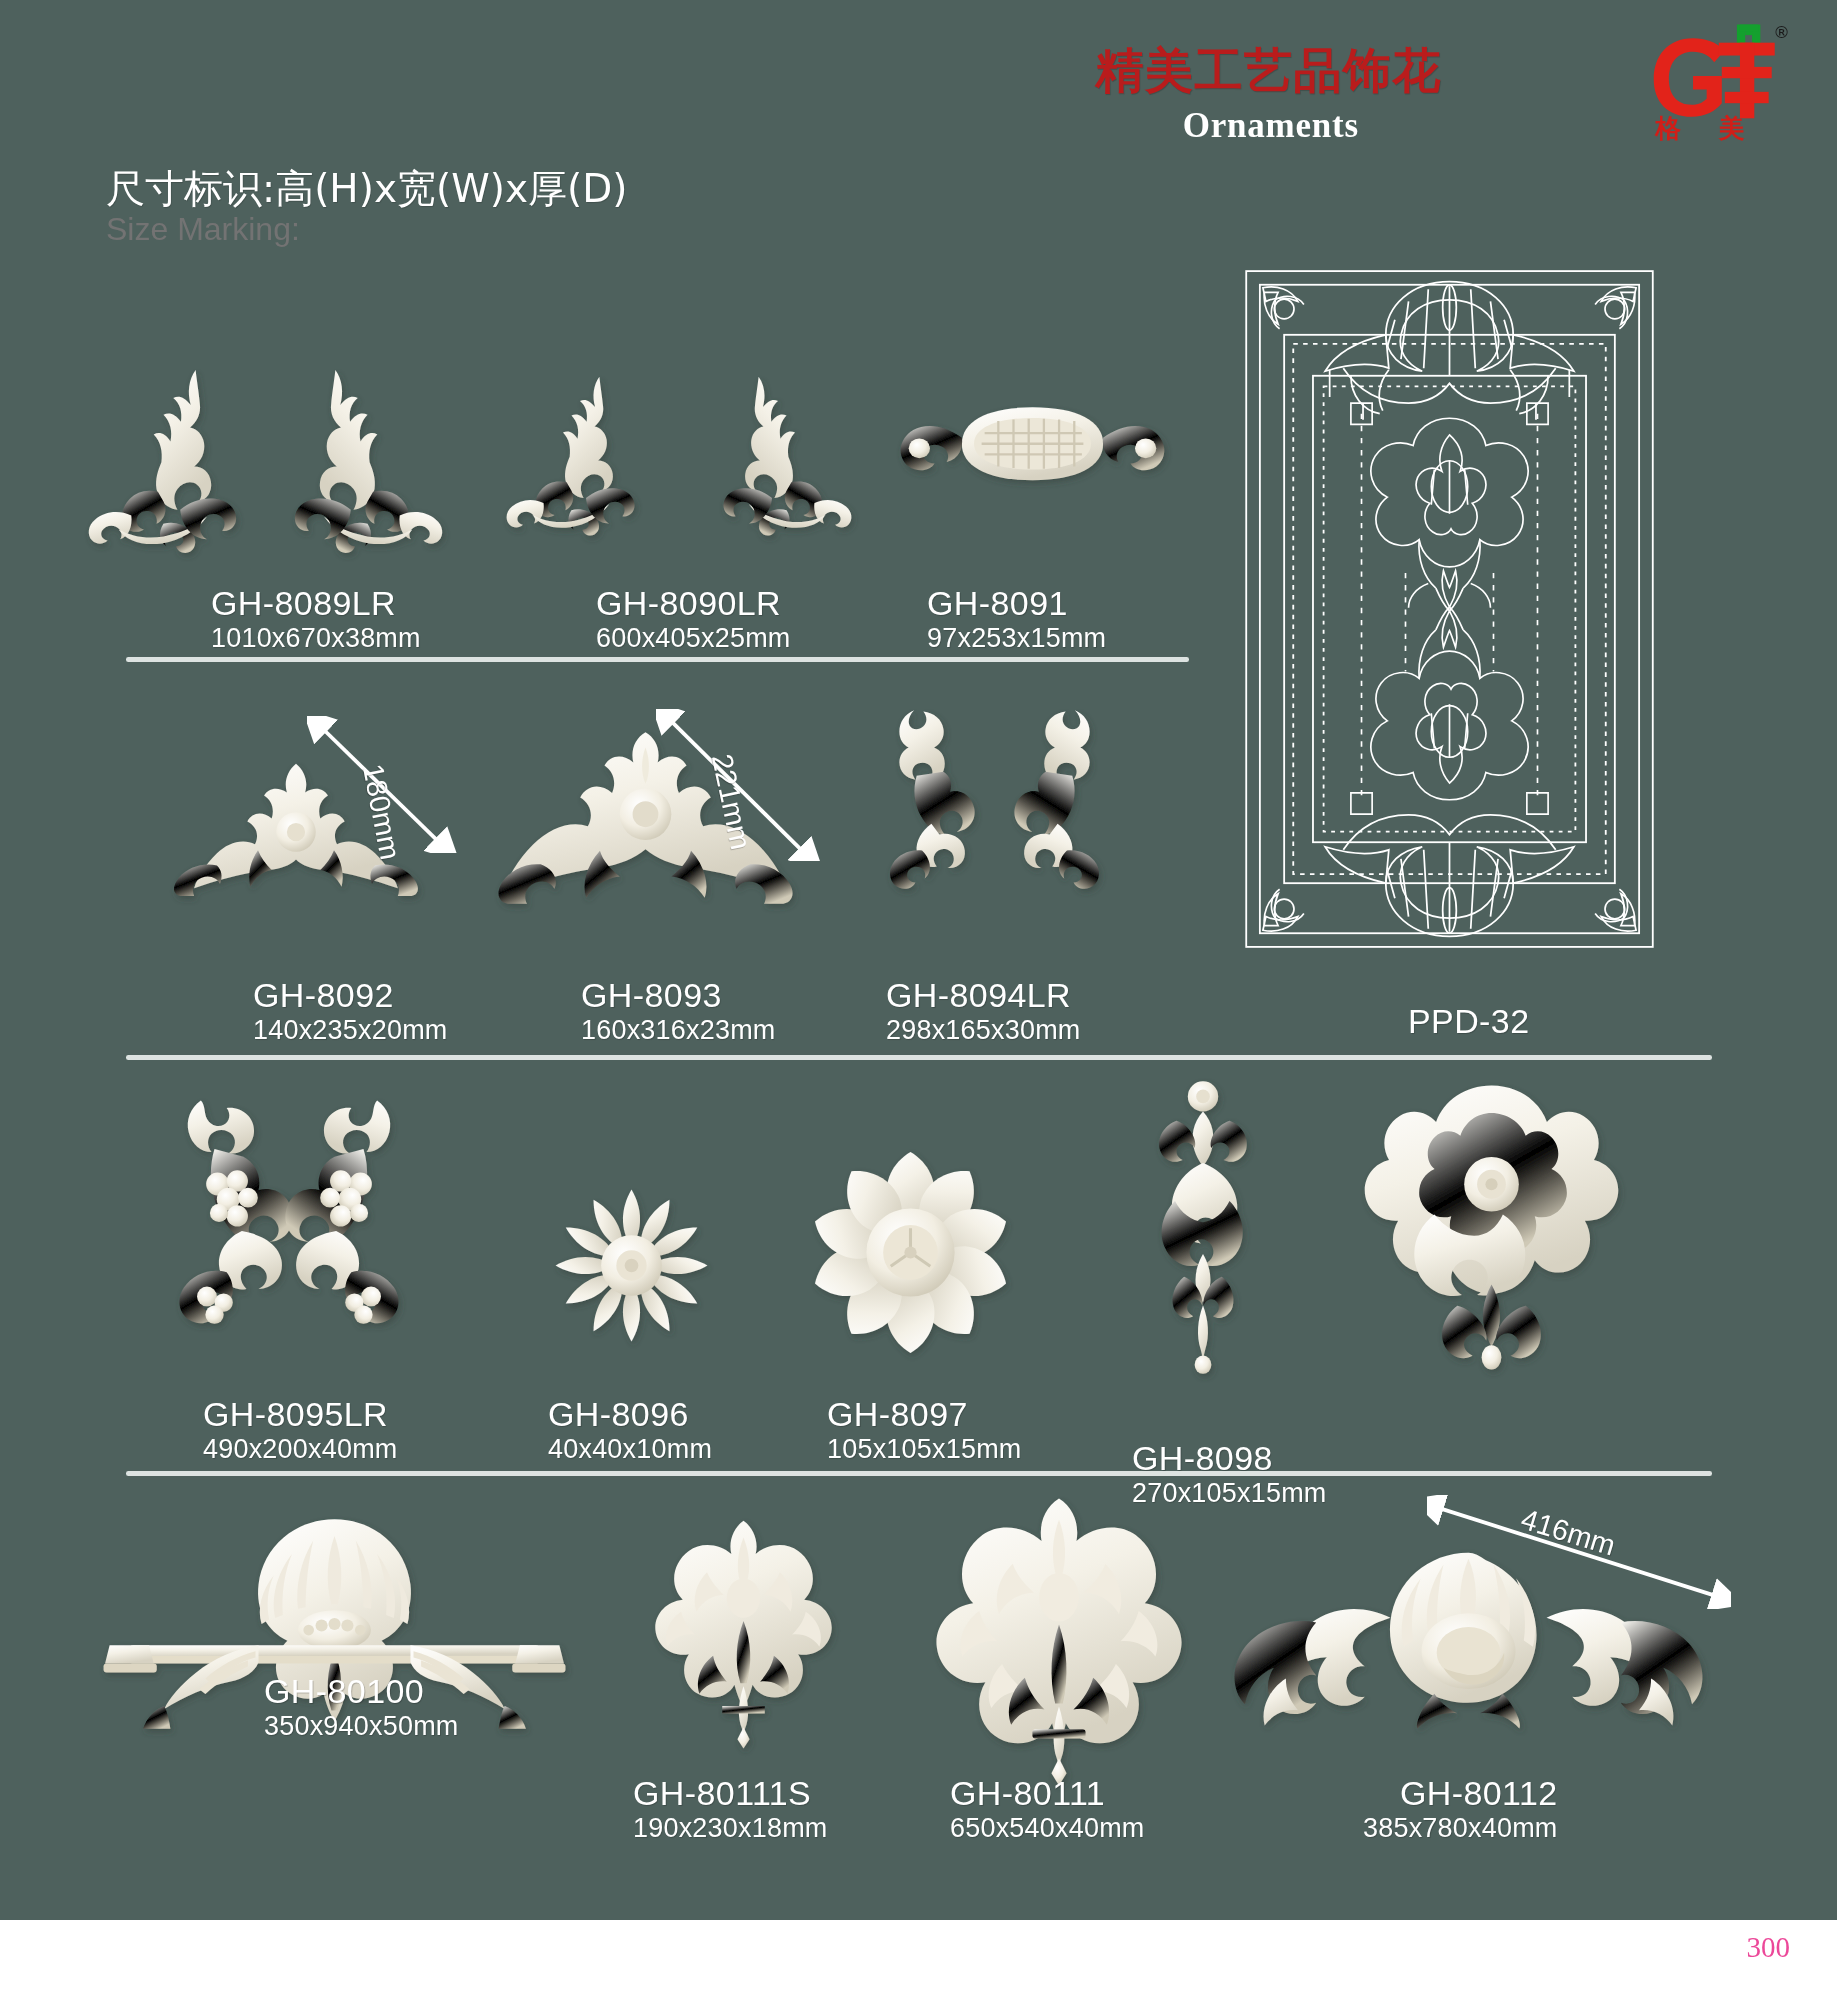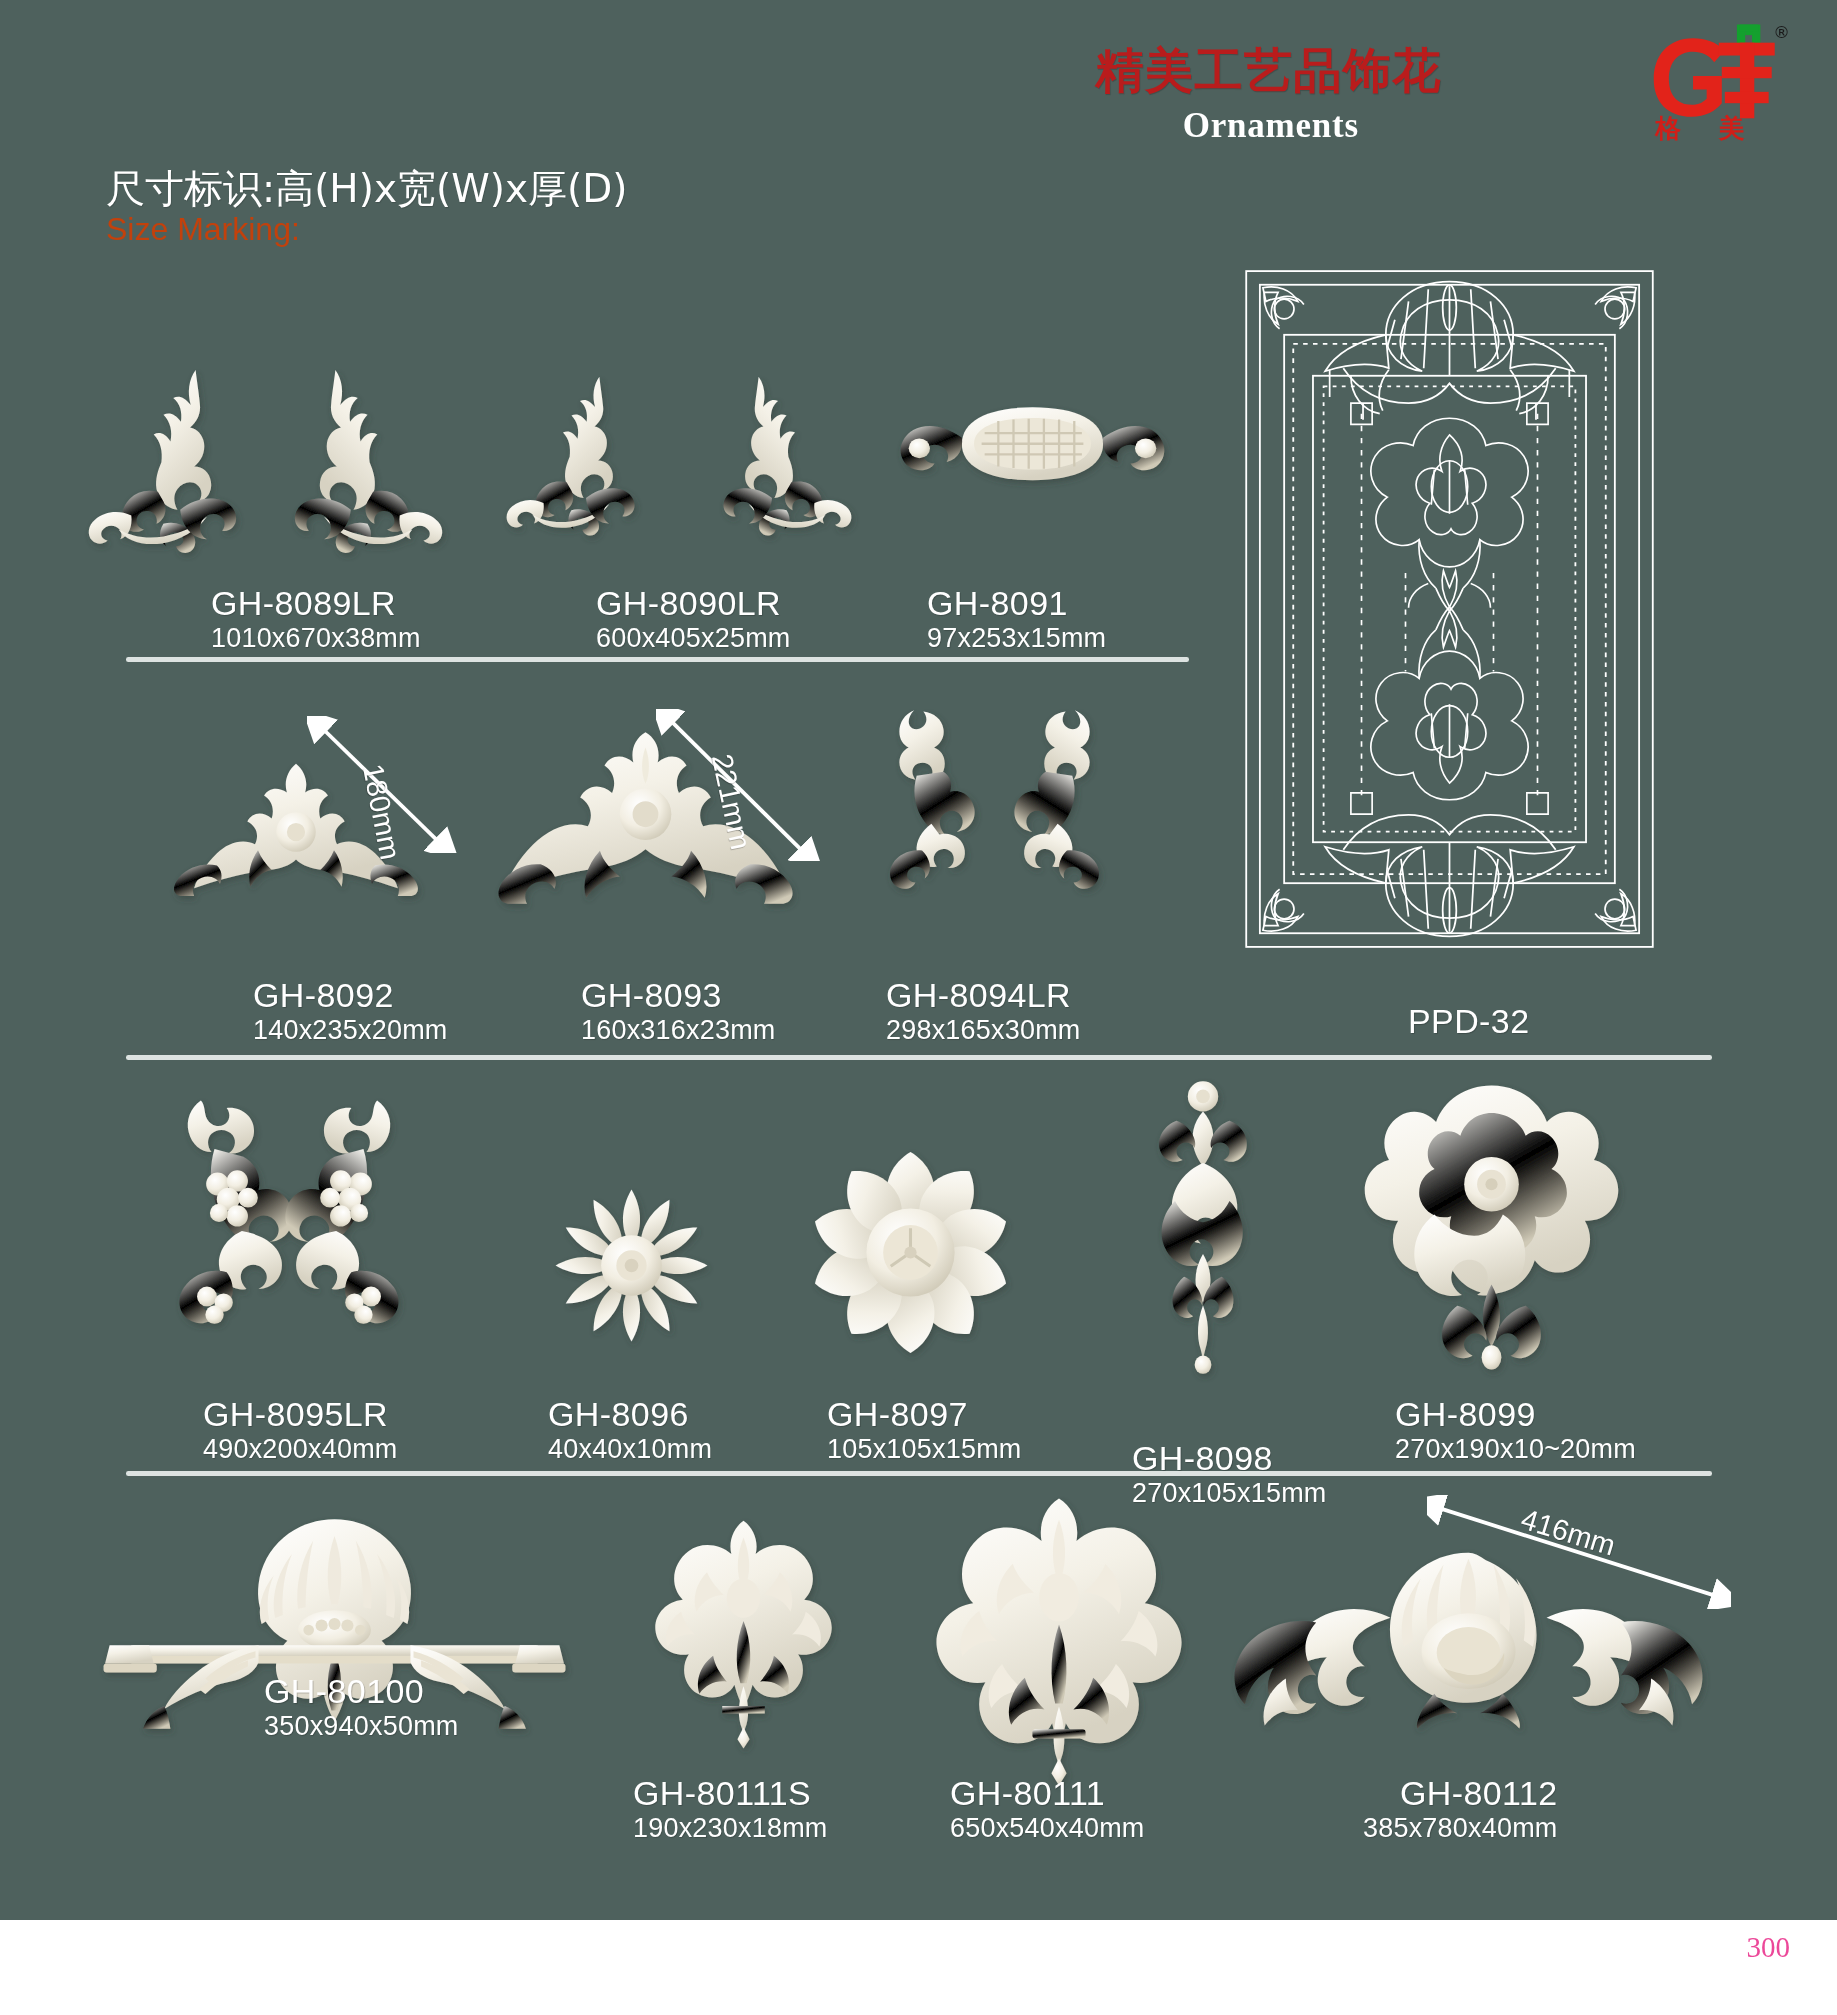--- a/index.html
+++ b/index.html
@@ -37,21 +37,21 @@
 
   
   .size-cn{
     position:absolute;left:106px;top:162px;
     font-family:"DejaVu Sans","Liberation Sans",sans-serif;
     font-size:39px;font-weight:500;color:#ffffff;white-space:nowrap;
     text-shadow:0.8px 0.8px 0.8px rgba(0,0,0,.16);
   }
   .size-en{
     position:absolute;left:106px;top:211px;
-    font-size:32px;color:#c2410c;white-space:nowrap;
+    font-size:32px;color:#737373;white-space:nowrap;
   }
 
   
   .cap{position:absolute;color:#ffffff;white-space:nowrap;text-shadow:0.8px 0.8px 0.8px rgba(0,0,0,.2);}
   .cap .code{font-size:34px;letter-spacing:0.4px;line-height:1.12;}
   .cap .dim{font-size:27px;letter-spacing:0.2px;line-height:1.2;}
 
   
   .rule{position:absolute;height:4.6px;background:#e9efed;border-radius:2.3px;opacity:.92;}
 
@@ -612,24 +612,20 @@
                C142 208 122 196 110 180 Z" fill="url(#plaster)"></path>
       <path d="M185 272 C174 292 170 316 178 338 C181 347 185 354 185 354
                C185 354 189 347 192 338 C200 316 196 292 185 272 Z" fill="url(#plaster2)"></path>
       <path d="M140 300 C124 312 116 332 122 350 C128 366 146 374 160 366
                C148 360 146 350 152 342 C160 332 174 336 178 346 C182 332 164 306 140 300 Z" fill="url(#plaster2)"></path>
       <path d="M230 300 C246 312 254 332 248 350 C242 366 224 374 210 366
                C222 360 224 350 218 342 C210 332 196 336 192 346 C188 332 206 306 230 300 Z" fill="url(#plaster2)"></path>
       <ellipse cx="185" cy="368" rx="13" ry="16" fill="url(#plasterR)"></ellipse>
     </svg>
   </div>
-  <div class="cap" style="left:1395px;top:1395px;">
-    <div class="code">GH-8099</div>
-    <div class="dim">270x190x10~20mm</div>
-  </div>
 
   <div class="rule" style="left:126px;top:1471px;width:1586px;"></div>
 
   <div class="fig" style="left:99px;top:1510px;">
     <svg width="471" height="228" viewBox="0 0 620 300" filter="url(#soft)">
 
       <path d="M310 12 C258 12 216 48 210 98 C206 132 222 160 248 172
                C232 188 228 212 240 230 C252 248 278 254 296 242
                C300 262 308 274 310 278 C312 274 320 262 324 242
                C342 254 368 248 380 230 C392 212 388 188 372 172

